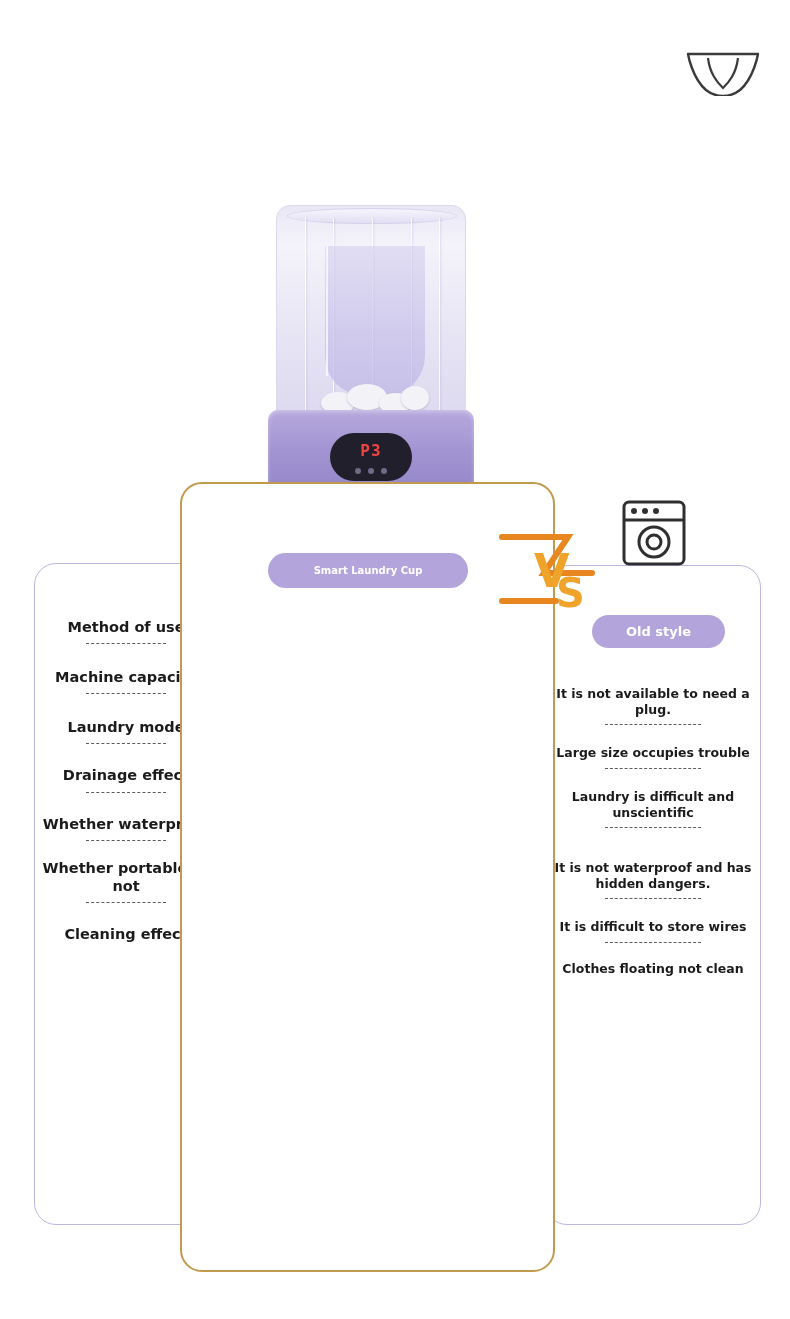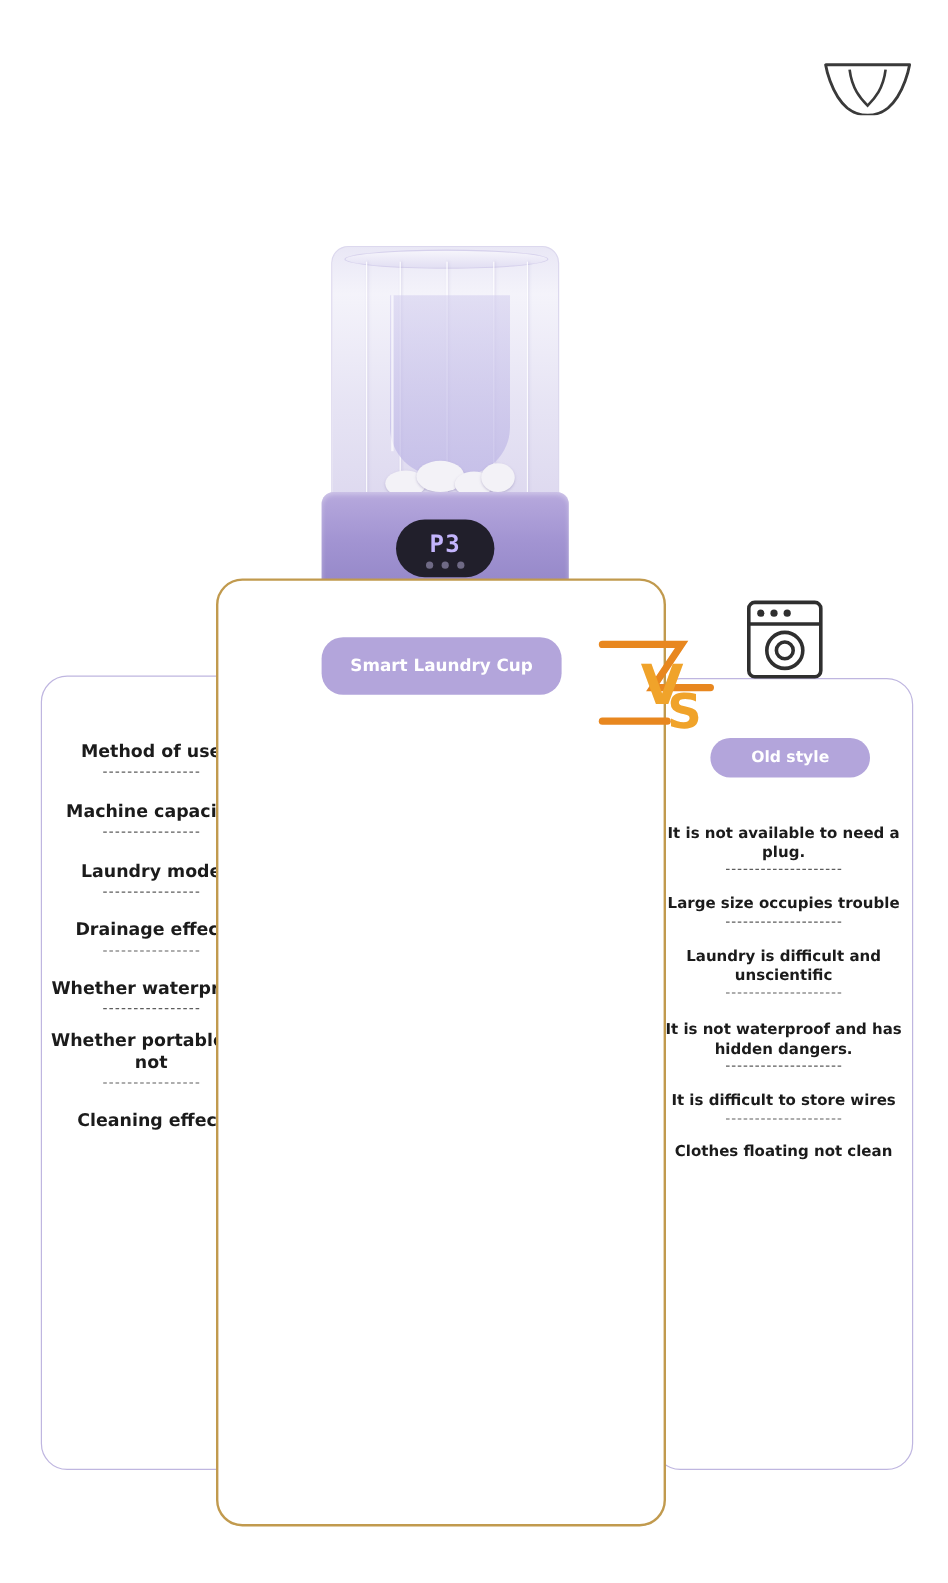--- a/index.html
+++ b/index.html
@@ -138,23 +138,23 @@
     height: 48px;
     border-radius: 24px;
     background: #211f2b;
   }
   .display-text {
     position: absolute;
     left: 50%;
     top: 8px;
     transform: translateX(-50%);
     font-family: "DejaVu Sans Mono", monospace;
-    font-size: 20px;
+    font-size: 16px;
     font-weight: 700;
-    color: #c4b5fd;
+    color: #ef4444;
     letter-spacing: 1px;
   }
   .display-dots {
     position: absolute;
     left: 50%;
     bottom: 7px;
     transform: translateX(-50%);
     display: flex;
     gap: 7px;
   }
@@ -198,24 +198,24 @@
     background: #b3a5db;
     color: #ffffff;
     font-weight: 700;
     text-align: center;
     display: flex;
     align-items: center;
     justify-content: center;
   }
   .pill-center {
     left: 268px;
-    top: 531px;
+    top: 553px;
     width: 200px;
-    height: 48px;
-    font-size: 14px;
+    height: 35px;
+    font-size: 10px;
     z-index: 6;
   }
   .pill-right {
     left: 592px;
     top: 591px;
     width: 133px;
     height: 33px;
     font-size: 13px;
     z-index: 6;
     margin-top: 24px;
@@ -397,21 +397,21 @@
       <div class="dashes"></div>
     </div>
     <div class="row" style="margin-top:20px">
       <div class="row-label">Large size occupies trouble</div>
       <div class="dashes"></div>
     </div>
     <div class="row" style="margin-top:20px">
       <div class="row-label">Laundry is difficult and unscientific</div>
       <div class="dashes"></div>
     </div>
-    <div class="row" style="margin-top:22px">
+    <div class="row" style="margin-top:32px">
       <div class="row-label">It is not waterproof and has hidden dangers.</div>
       <div class="dashes"></div>
     </div>
     <div class="row" style="margin-top:20px">
       <div class="row-label">It is difficult to store wires</div>
       <div class="dashes"></div>
     </div>
     <div class="row" style="margin-top:18px">
       <div class="row-label">Clothes floating not clean</div>
     </div>

